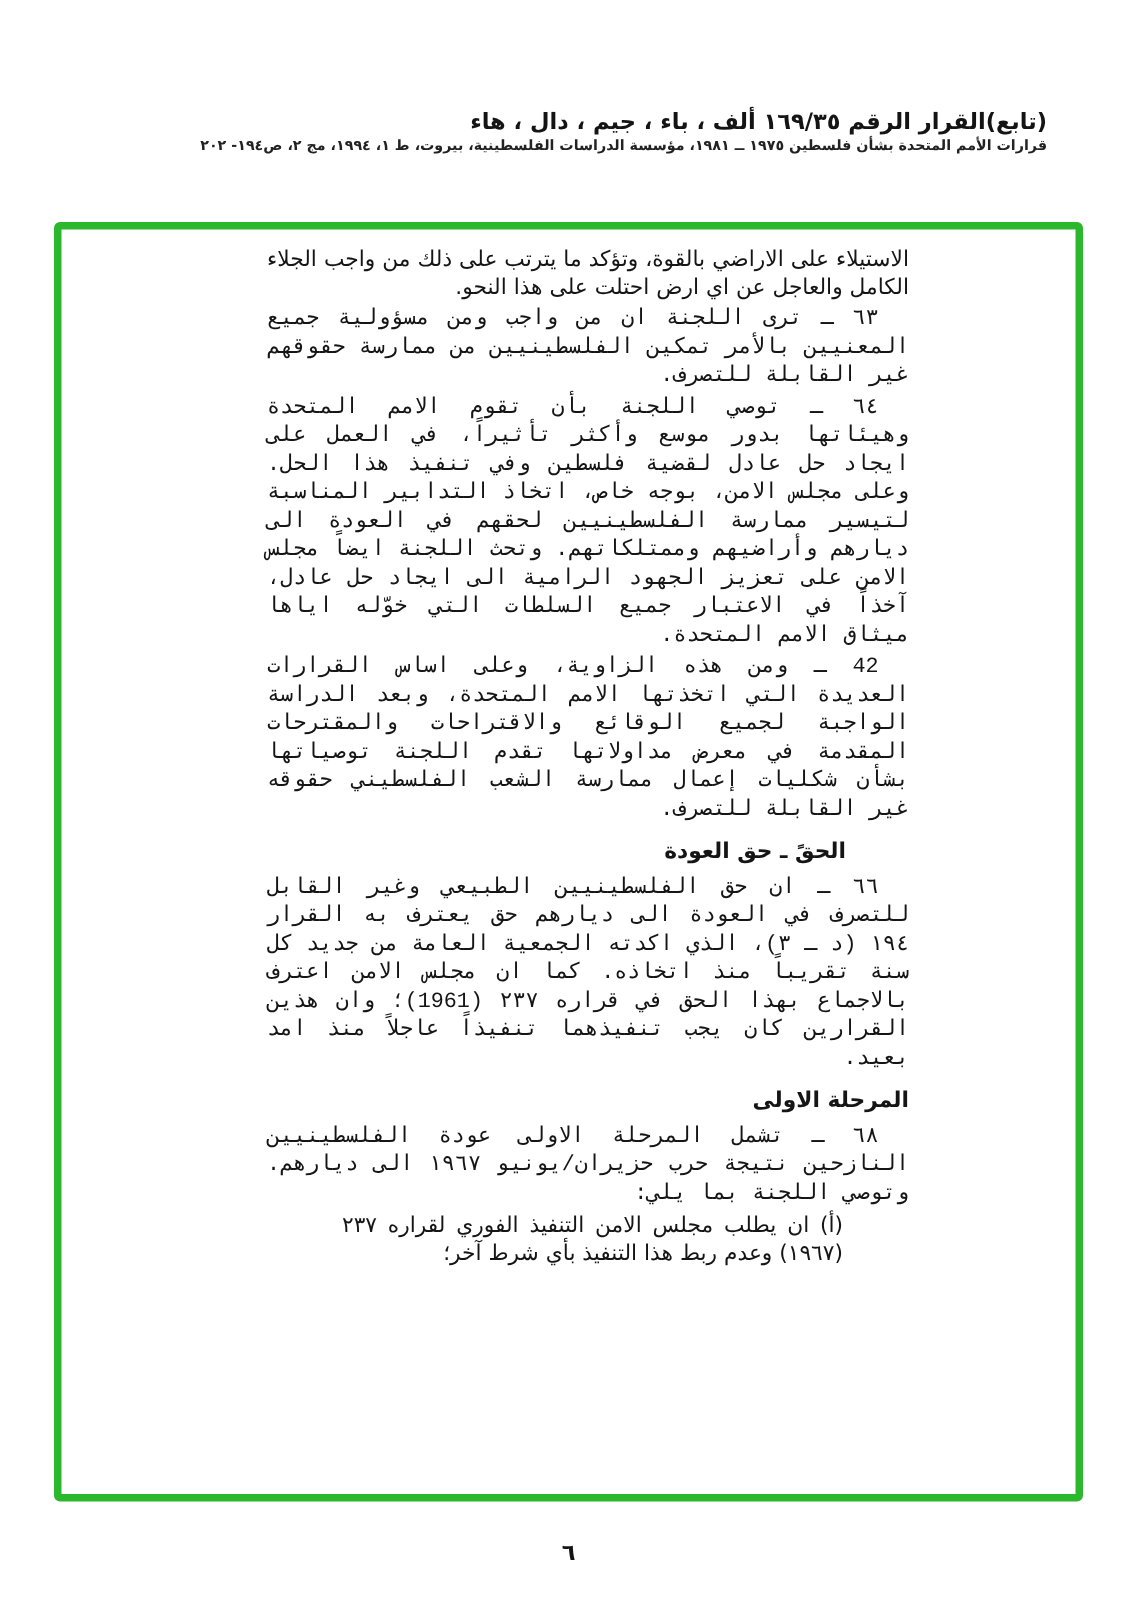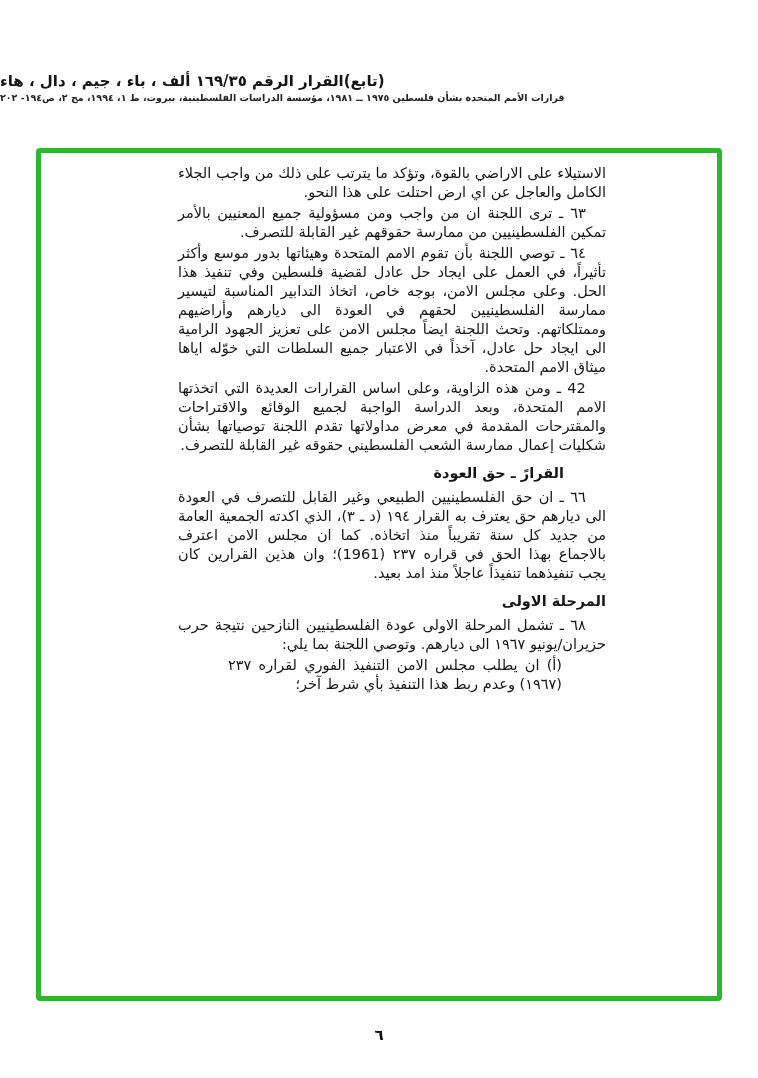--- a/index.html
+++ b/index.html
@@ -15,21 +15,21 @@
     color: #111111;
     overflow: hidden;
   }
 
   
   .page-header {
     position: absolute;
     top: 72px;
     left: 0;
     width: 698px;
-    text-align: left;
+    text-align: right;
     direction: rtl;
   }
   .page-header .title {
     font-size: 15px;
     font-weight: bold;
     letter-spacing: 0.5px;
     color: #141414;
   }
   .page-header .source {
     margin-top: 2px;
@@ -65,20 +65,21 @@
   }
   .block { margin: 0 0 2px 0; }
   .block.cont {
     text-align: justify;
     text-justify: inter-word;
   }
   .block.num {
     text-align: justify;
     text-justify: inter-word;
     text-indent: 1.4em;
+    font-family: Liberation Mono, monospace;
   }
   .block.head,
   .block.head-indent {
     font-weight: bold;
     margin: 9px 0 5px 0;
   }
   .block.head-indent { padding-right: 42px; }
   .block.sub {
     text-align: justify;
     text-justify: inter-word;
@@ -107,20 +108,20 @@
 </div>
 
 <div class="doc-frame" style="border-color: rgb(44, 184, 44);"></div>
 
 <div class="doc-body">
 
 <div class="block cont">الاستيلاء على الاراضي بالقوة، وتؤكد ما يترتب على ذلك من واجب الجلاء الكامل والعاجل عن اي ارض احتلت على هذا النحو.</div>
     <div class="block num">٦٣ ـ ترى اللجنة ان من واجب ومن مسؤولية جميع المعنيين بالأمر تمكين الفلسطينيين من ممارسة حقوقهم غير القابلة للتصرف.</div>
     <div class="block num">٦٤ ـ توصي اللجنة بأن تقوم الامم المتحدة وهيئاتها بدور موسع وأكثر تأثيراً، في العمل على ايجاد حل عادل لقضية فلسطين وفي تنفيذ هذا الحل. وعلى مجلس الامن، بوجه خاص، اتخاذ التدابير المناسبة لتيسير ممارسة الفلسطينيين لحقهم في العودة الى ديارهم وأراضيهم وممتلكاتهم. وتحث اللجنة ايضاً مجلس الامن على تعزيز الجهود الرامية الى ايجاد حل عادل، آخذاً في الاعتبار جميع السلطات التي خوّله اياها ميثاق الامم المتحدة.</div>
     <div class="block num">42 ـ ومن هذه الزاوية، وعلى اساس القرارات العديدة التي اتخذتها الامم المتحدة، وبعد الدراسة الواجبة لجميع الوقائع والاقتراحات والمقترحات المقدمة في معرض مداولاتها تقدم اللجنة توصياتها بشأن شكليات إعمال ممارسة الشعب الفلسطيني حقوقه غير القابلة للتصرف.</div>
-    <div class="block head-indent">القرارً ـ حق العودة</div>
+    <div class="block head-indent">الحقً ـ حق العودة</div>
     <div class="block num">٦٦ ـ ان حق الفلسطينيين الطبيعي وغير القابل للتصرف في العودة الى ديارهم حق يعترف به القرار ١٩٤ (د ـ ٣)، الذي اكدته الجمعية العامة من جديد كل سنة تقريباً منذ اتخاذه. كما ان مجلس الامن اعترف بالاجماع بهذا الحق في قراره ٢٣٧ (1961)؛ وان هذين القرارين كان يجب تنفيذهما تنفيذاً عاجلاً منذ امد بعيد.</div>
     <div class="block head">المرحلة الاولى</div>
     <div class="block num">٦٨ ـ تشمل المرحلة الاولى عودة الفلسطينيين النازحين نتيجة حرب حزيران/يونيو ١٩٦٧ الى ديارهم. وتوصي اللجنة بما يلي:</div>
     <div class="block sub">(أ) ان يطلب مجلس الامن التنفيذ الفوري لقراره ٢٣٧ (١٩٦٧) وعدم ربط هذا التنفيذ بأي شرط آخر؛</div>
   </div>
 
 <div class="page-number">٦</div>
 
 </body></html>

